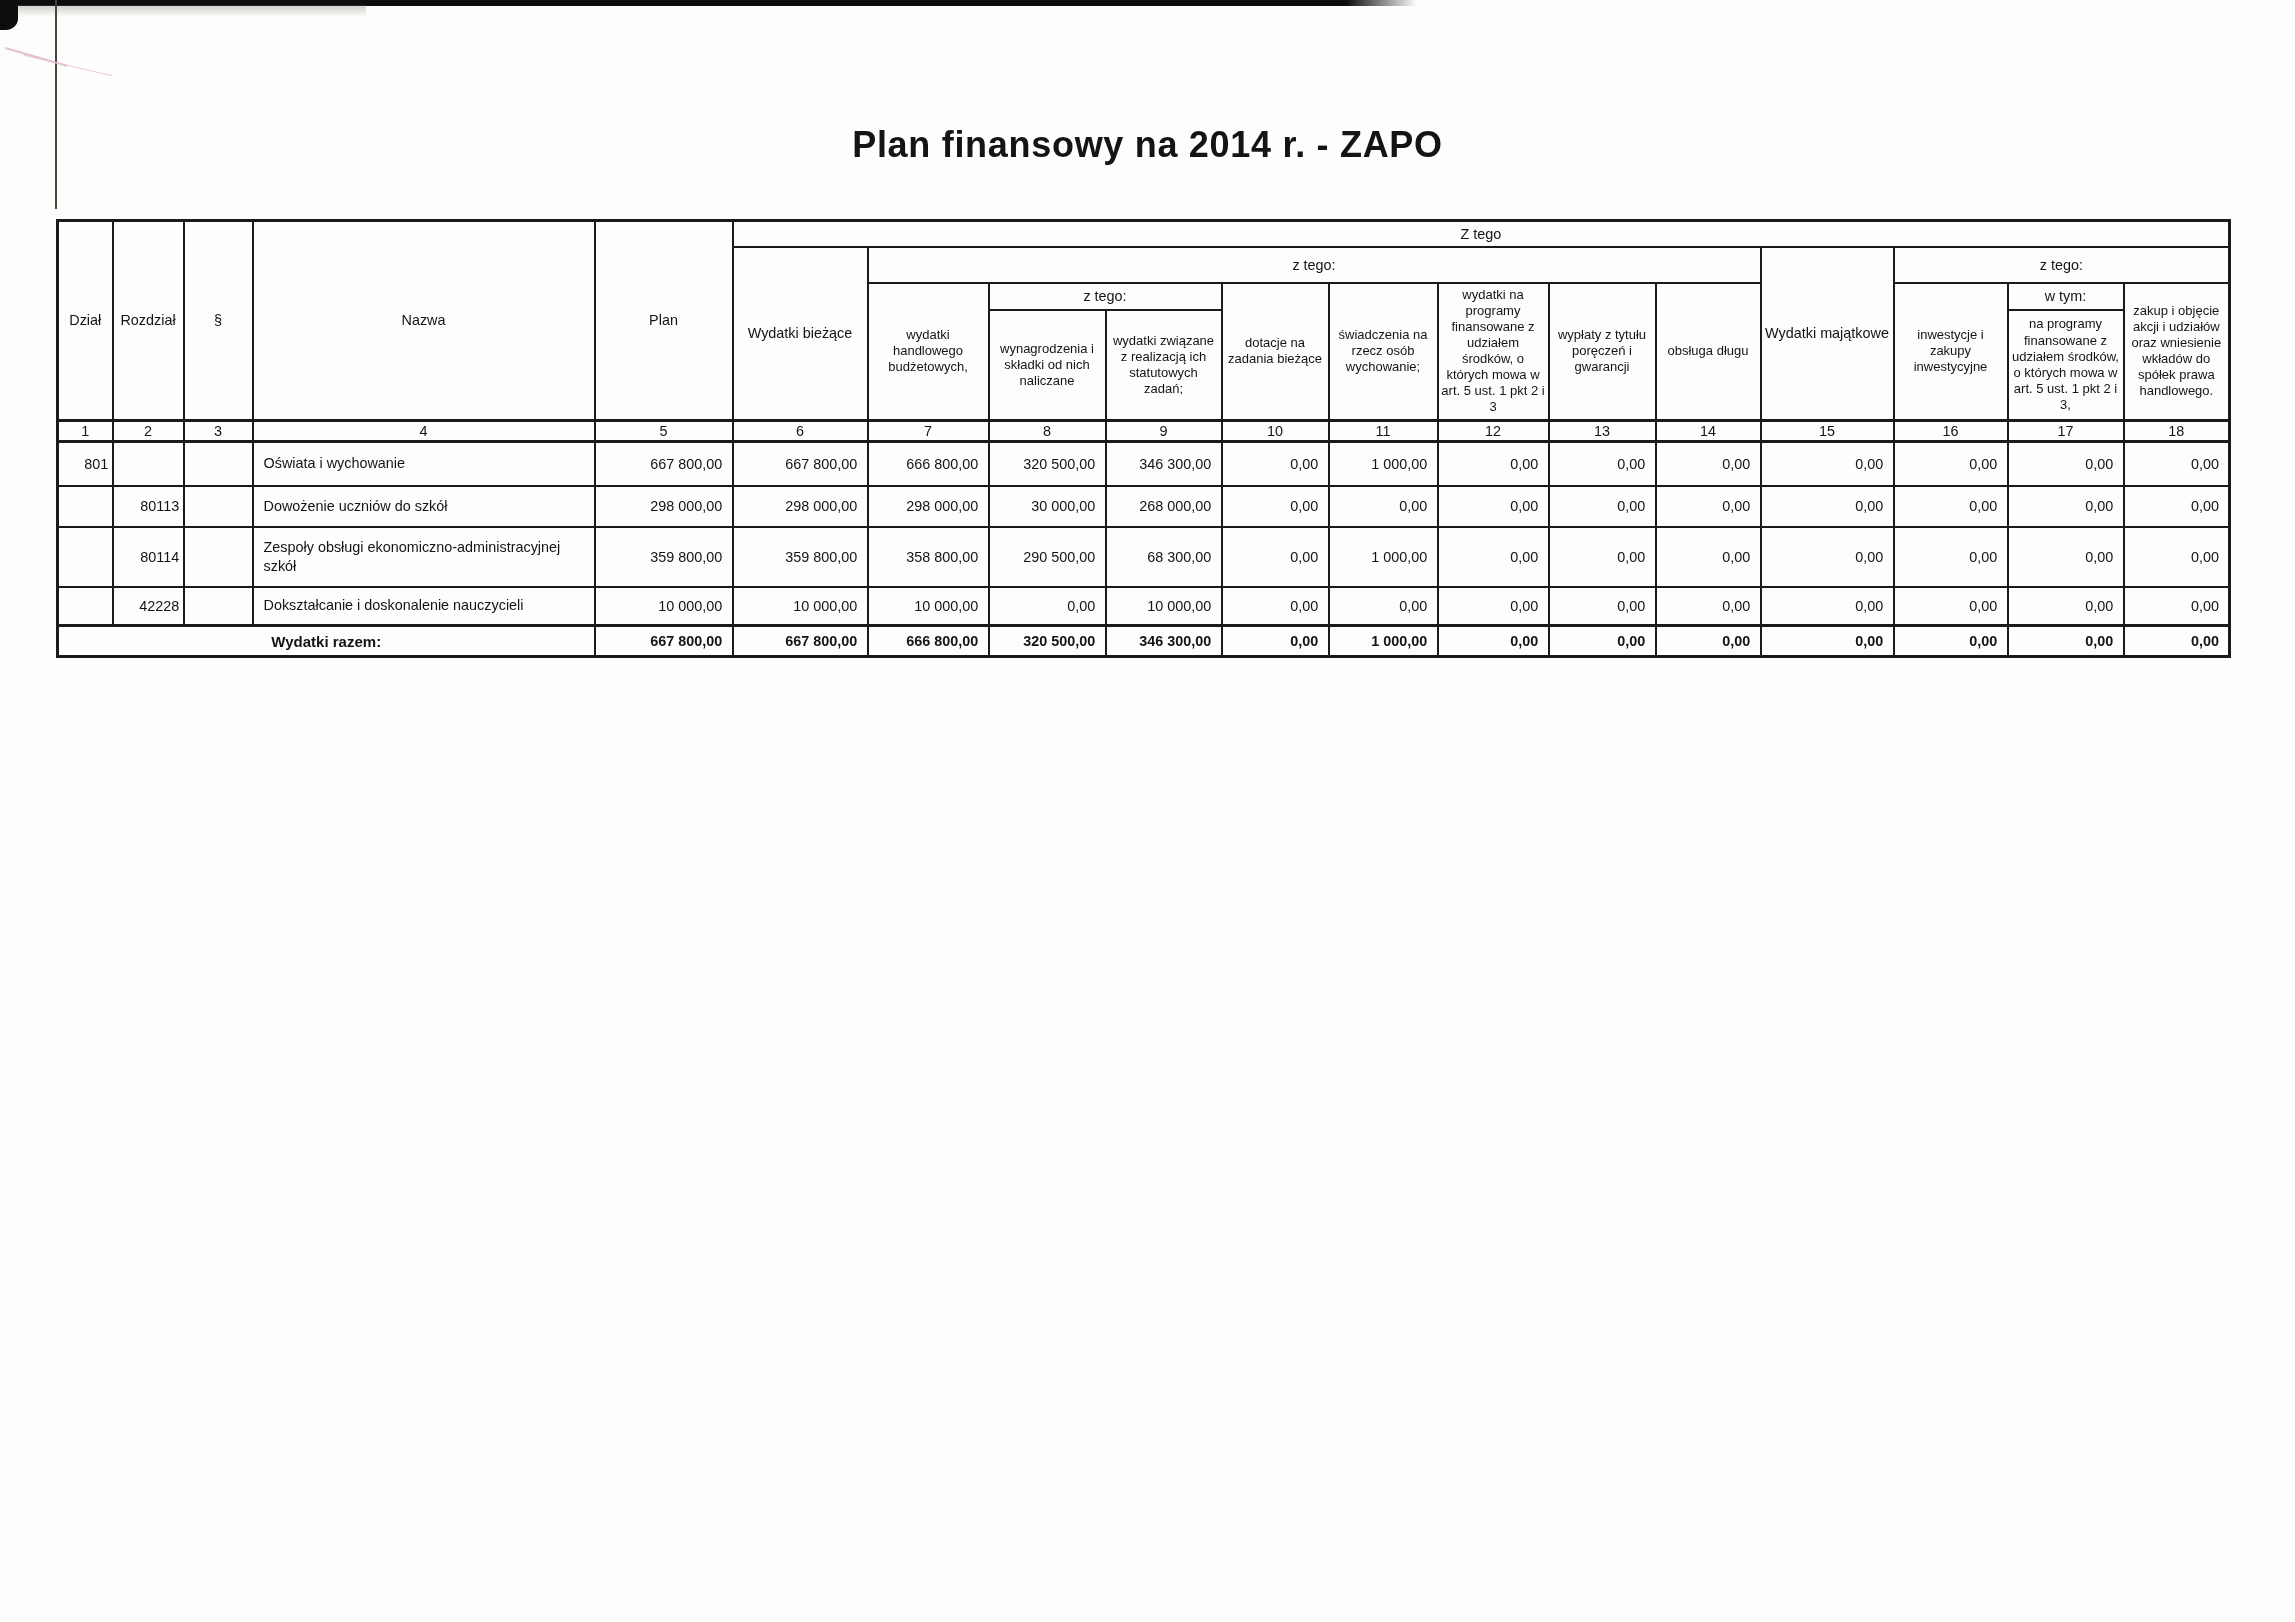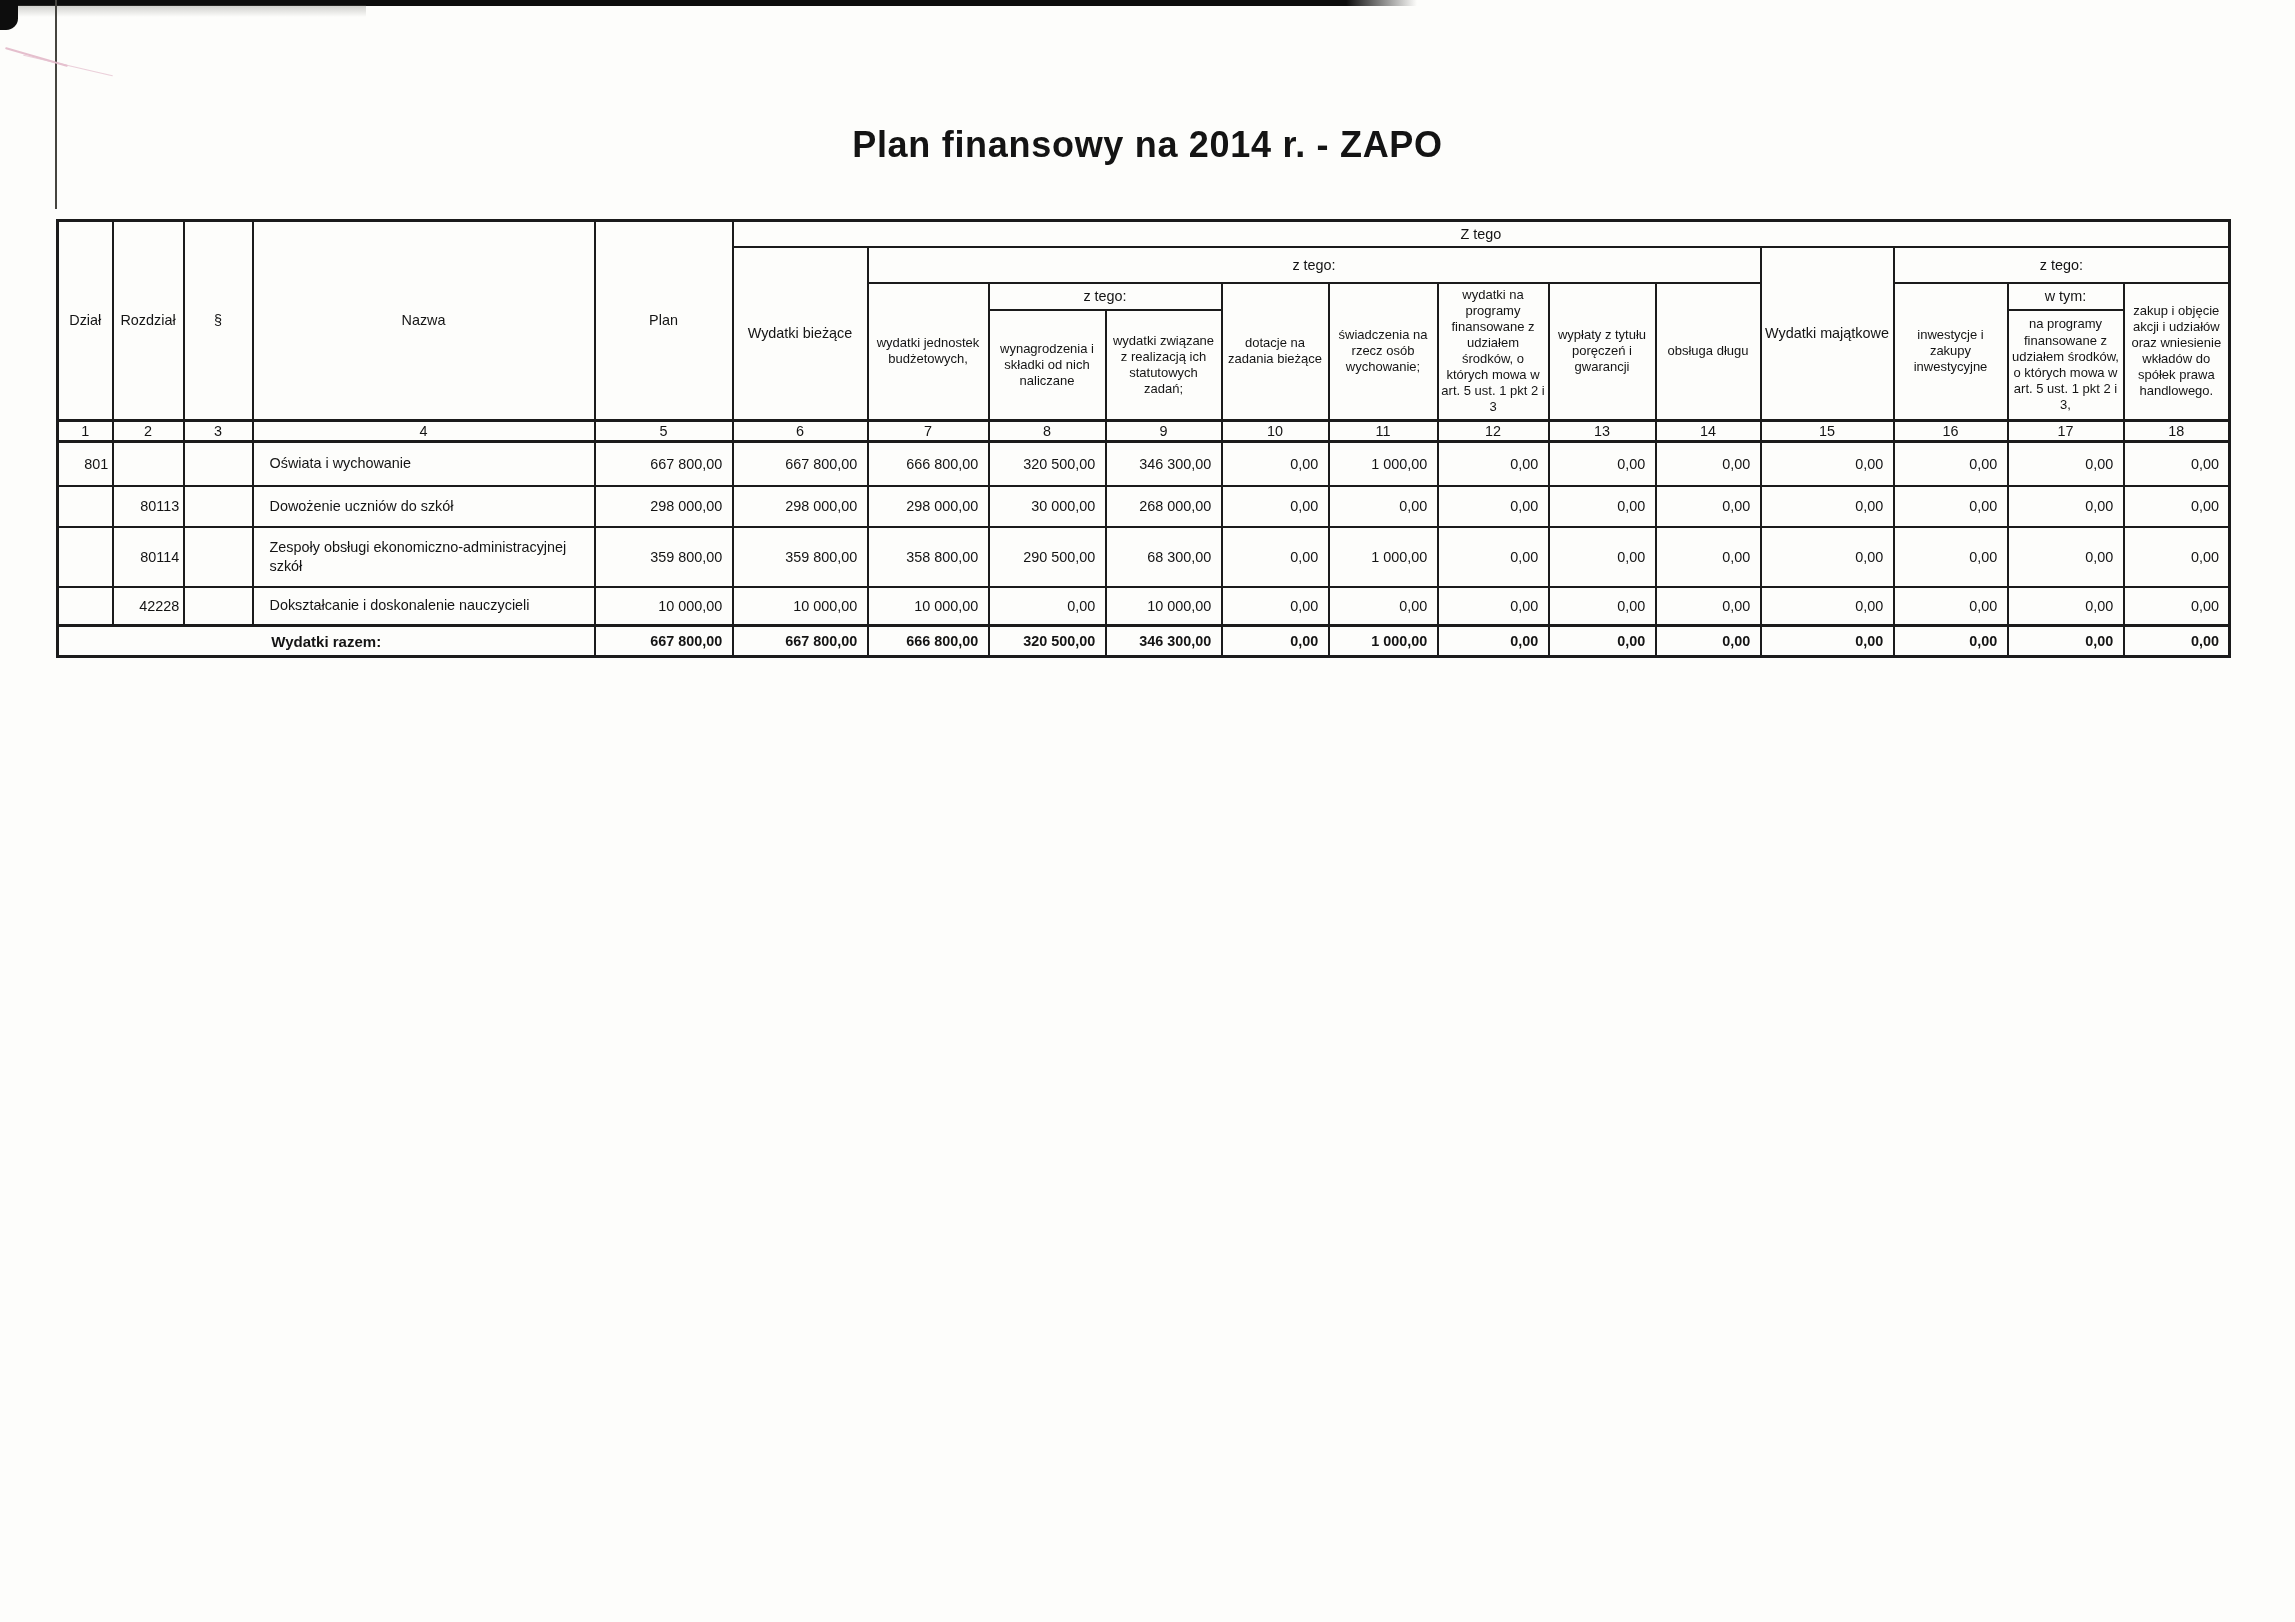--- a/index.html
+++ b/index.html
@@ -37,21 +37,21 @@
   }
   .plan th{text-align:center;}
   th.main{font-size:14.4px;line-height:1.25;}
   th.group{font-size:14.4px;}
   th.colhead{font-size:13px;line-height:1.24;padding:2.6px 2.6px;}
   tr.nums td{
     font-size:14.4px;text-align:center;padding:1.3px;
     border-top-width:3.3px;border-bottom-width:3.3px;
   }
   td.code{text-align:right;font-size:14.4px;}
-  td.name{text-align:left;padding-left:16px;padding-right:6.5px;font-size:14.4px;line-height:1.3;}
+  td.name{text-align:left;padding-left:10px;padding-right:6.5px;font-size:14.4px;line-height:1.3;}
   td.num{text-align:right;padding-right:9.2px;font-size:14.4px;white-space:nowrap;}
   tr.frow td{font-weight:bold;border-top-width:3.3px;}
   tr.frow td.flabel{text-align:center;font-size:15px;margin-top:10px;}
 </style>
 </head>
 <body>
 
 <div class="art-top-strip"></div>
 <div class="art-top-shade"></div>
 <div class="art-corner"></div>
@@ -94,21 +94,21 @@
   </tr>
 
   <tr style="height:36px">
     <th class="main" rowspan="3">Wydatki bieżące</th>
     <th class="group" colspan="8">z tego:</th>
     <th class="main" rowspan="3">Wydatki majątkowe</th>
     <th class="group" colspan="3">z tego:</th>
   </tr>
 
   <tr style="height:27.5px">
-    <th class="colhead" rowspan="2">wydatki jednostek budżetowych,</th>
+    <th class="colhead" rowspan="2">wydatki handlowego budżetowych,</th>
     <th class="group" colspan="2">z tego:</th>
     <th class="colhead" rowspan="2">dotacje na zadania bieżące</th>
     <th class="colhead" rowspan="2">świadczenia na rzecz osób wychowanie;</th>
     <th class="colhead" rowspan="2">wydatki na programy finansowane z udziałem środków, o których mowa w art. 5 ust. 1 pkt 2 i 3</th>
     <th class="colhead" rowspan="2">wypłaty z tytułu poręczeń i gwarancji</th>
     <th class="colhead" rowspan="2">obsługa długu</th>
     <th class="colhead" rowspan="2">inwestycje i zakupy inwestycyjne</th>
     <th class="group">w tym:</th>
     <th class="colhead" rowspan="2">zakup i objęcie akcji i udziałów oraz wniesienie wkładów do spółek prawa handlowego.</th>
   </tr>

